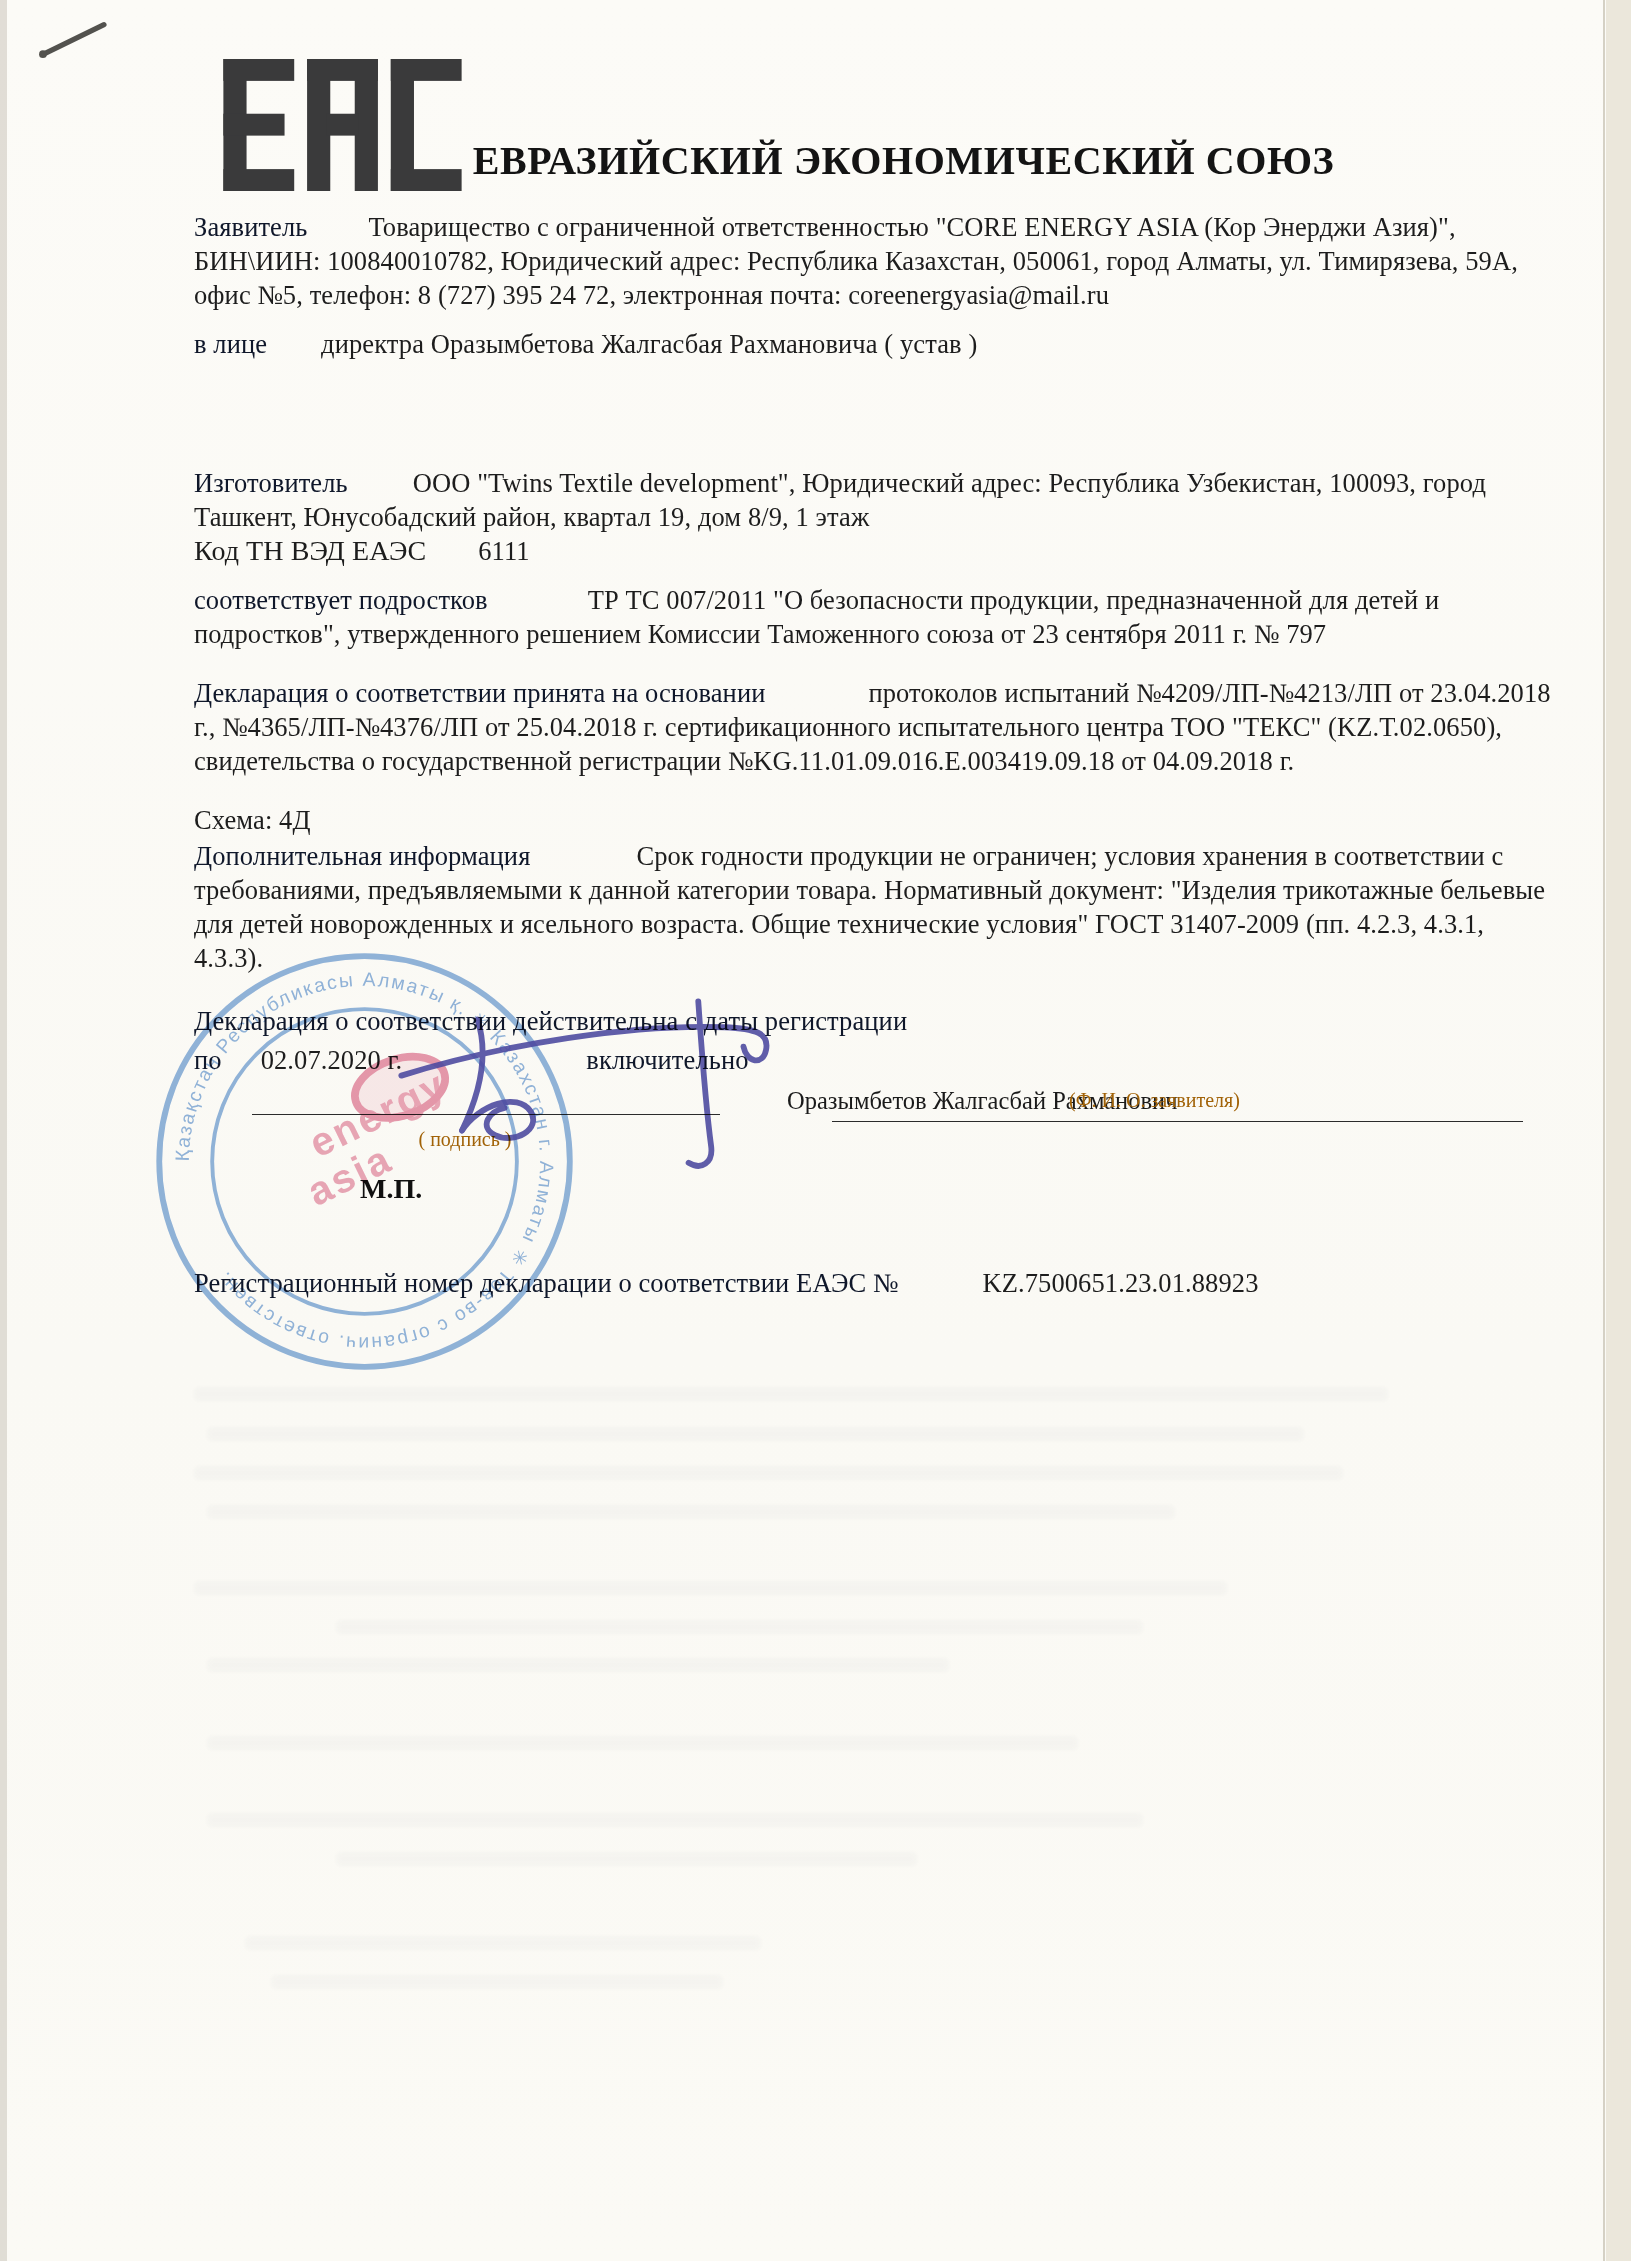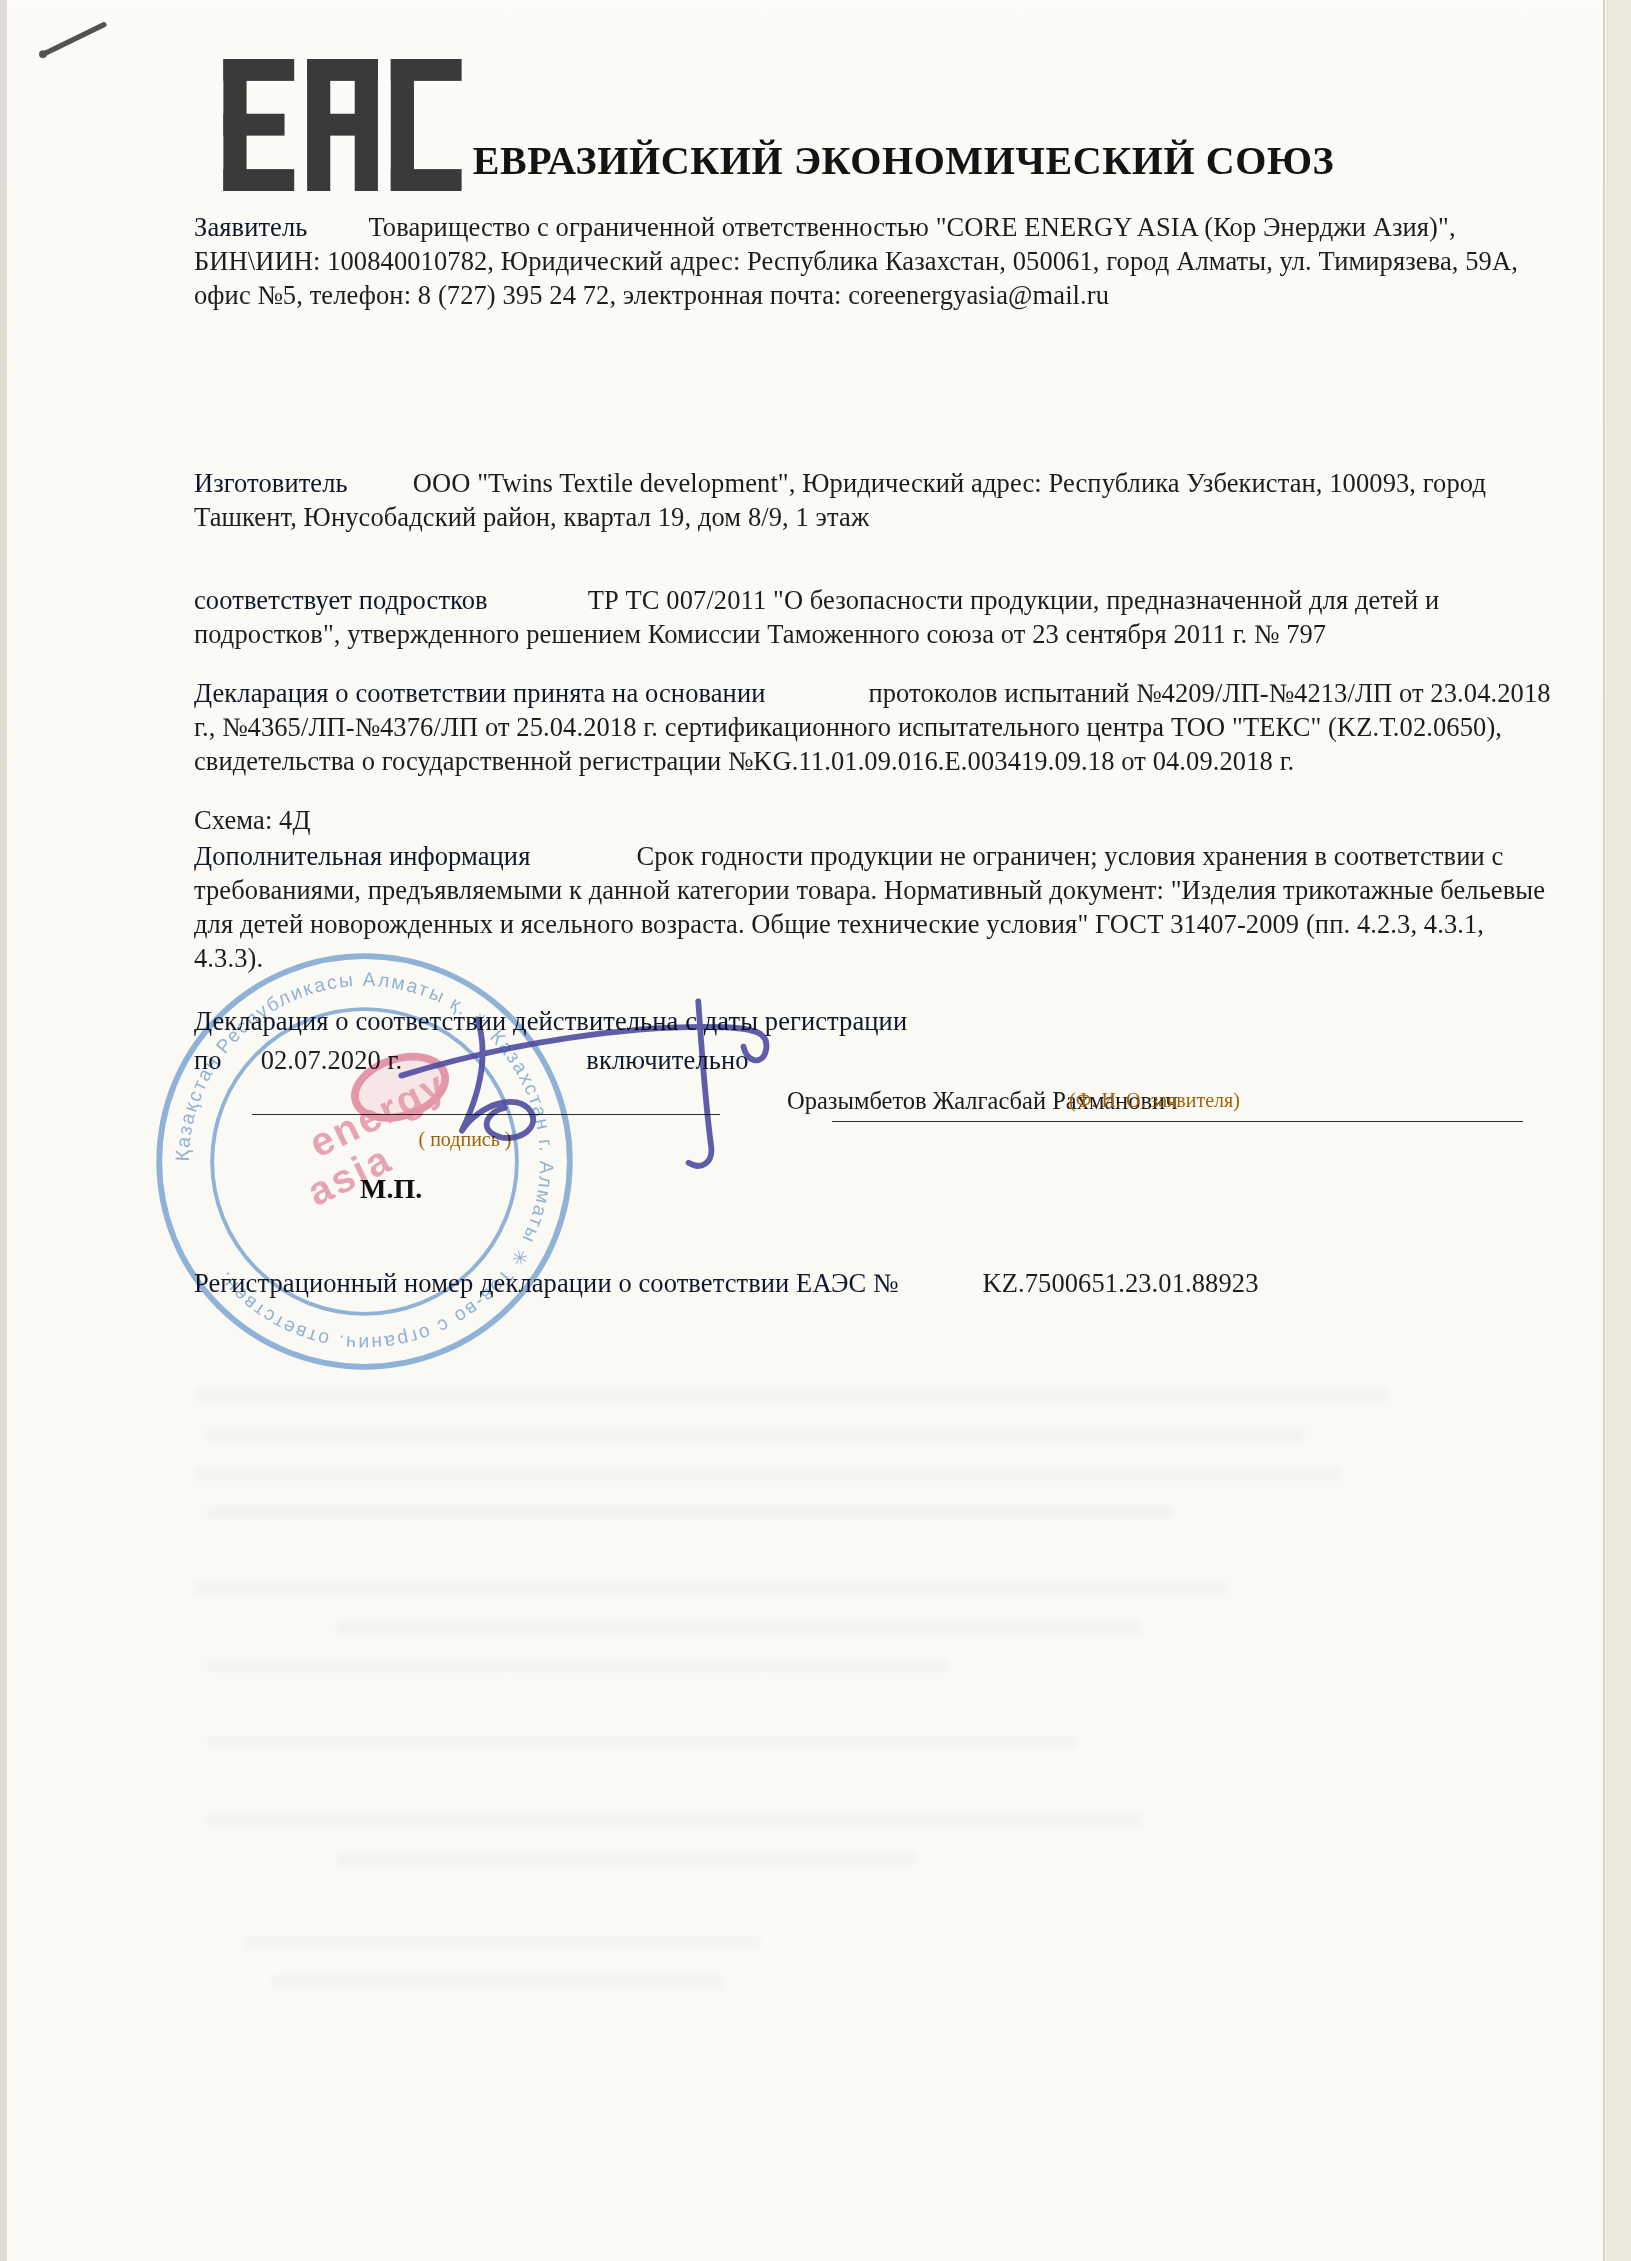--- a/index.html
+++ b/index.html
@@ -66,26 +66,32 @@
   </svg>
 
   <div class="title">
     <div>ЕВРАЗИЙСКИЙ ЭКОНОМИЧЕСКИЙ СОЮЗ</div>
   </div>
 
   <div class="sec" style="top:210px">
     <b>Заявитель</b><span class="gap" style="width:61px"></span><span>Товарищество с ограниченной ответственностью "CORE ENERGY ASIA (Кор Энерджи Азия)", БИН\ИИН: 100840010782, Юридический адрес: Республика Казахстан, 050061, город Алматы, ул. Тимирязева, 59А, офис №5, телефон: 8 (727) 395 24 72, электронная почта: coreenergyasia@mail.ru</span>
   </div>
 
+  <div class="sec" style="top:327px">
+    <b>в лице</b><span class="gap" style="width:54px"></span><span>директра Оразымбетова Жалгасбая Рахмановича  ( устав  )</span>
+  </div>
 
 
   <div class="sec" style="top:466px">
     <b>Изготовитель</b><span class="gap" style="width:65px"></span><span>ООО "Twins Textile development", Юридический адрес: Республика Узбекистан, 100093, город Ташкент, Юнусобадский район, квартал 19, дом 8/9, 1 этаж</span>
   </div>
 
+  <div class="sec" style="top:534px">
+    <span style="font-size:28px">Код ТН ВЭД ЕАЭС</span><span class="gap" style="width:52px"></span><span>6111</span>
+  </div>
 
   <div class="sec" style="top:583px">
     <b>соответствует подростков</b><span class="gap" style="width:100px"></span><span>ТР ТС 007/2011 "О безопасности продукции, предназначенной для детей и подростков", утвержденного решением Комиссии Таможенного союза от 23 сентября 2011 г. № 797</span>
   </div>
 
   <div class="sec" style="top:676px">
     <b>Декларация о соответствии принята на основании</b><span class="gap" style="width:103px"></span><span>протоколов испытаний №4209/ЛП-№4213/ЛП от 23.04.2018 г., №4365/ЛП-№4376/ЛП от 25.04.2018 г. сертификационного испытательного центра ТОО "ТЕКС" (KZ.Т.02.0650), свидетельства о государственной регистрации №KG.11.01.09.016.Е.003419.09.18 от 04.09.2018 г.</span>
   </div>
 
   <div class="sec" style="top:803px">

